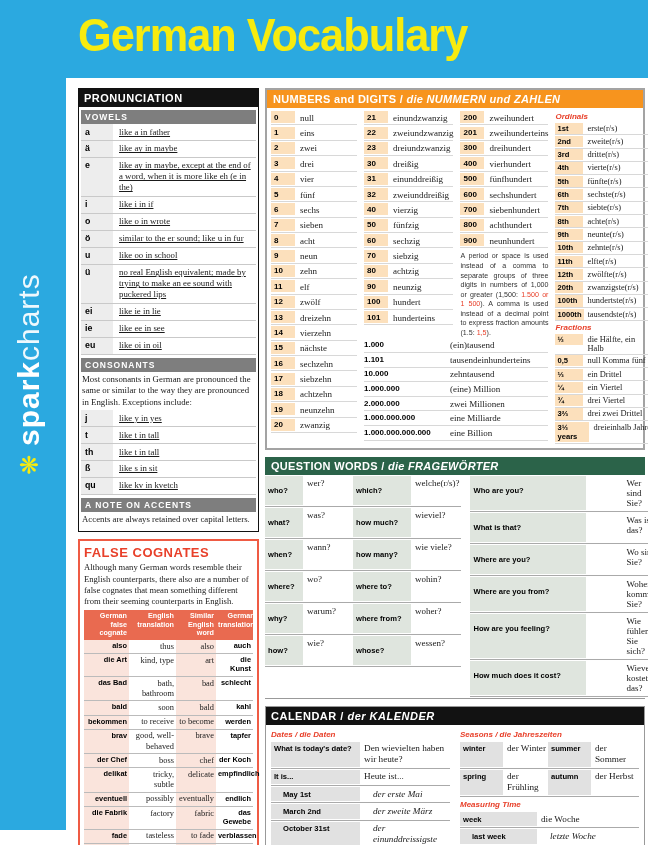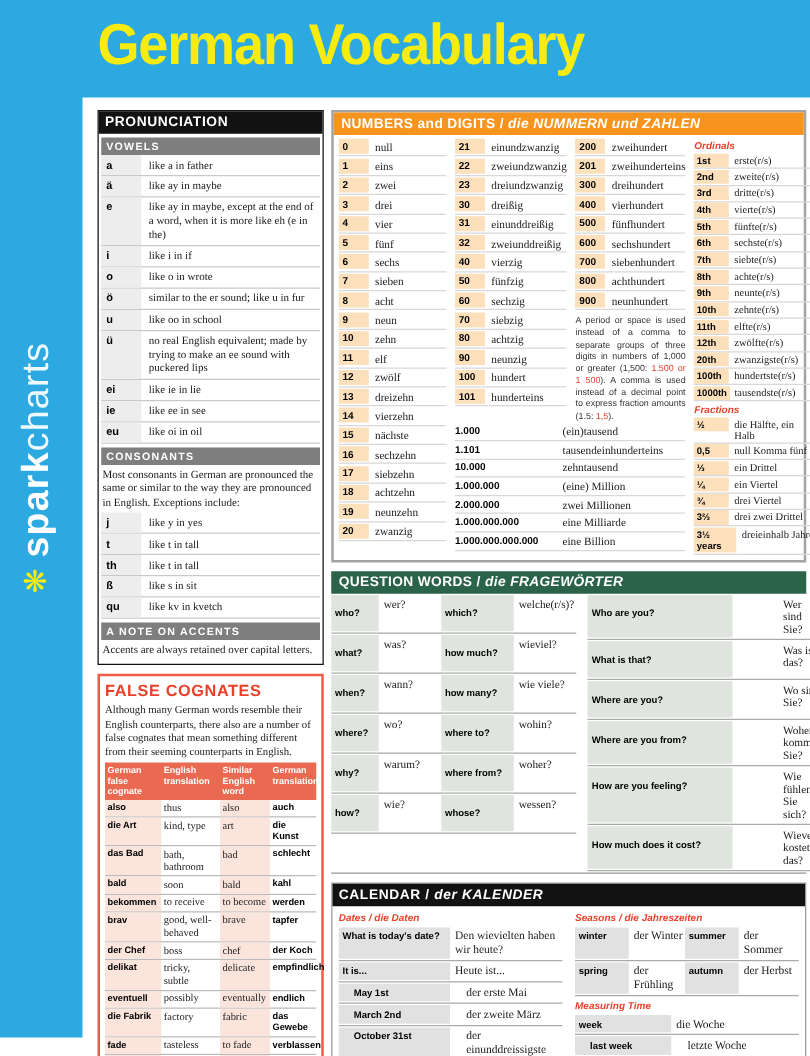--- a/index.html
+++ b/index.html
@@ -25,29 +25,29 @@
   .bar-gray{background:#7E7E7E;color:#fff;font-weight:bold;font-size:8.5px;padding:2px 4px;letter-spacing:1px;margin-top:3px;}
   .bar-orange{background:#F7941E;color:#fff;font-weight:bold;font-size:11px;padding:3px 6px;letter-spacing:.3px;}
   .bar-green{background:#2B6349;color:#fff;font-weight:bold;font-size:11px;padding:3px 6px;letter-spacing:.3px;}
   .bar-de{font-style:italic;font-weight:bold;}
 
   
   .pron-box{border:1px solid #111;background:#fff;}
   .pron-inner{padding:0 2px 4px 2px;}
   .p-row{display:flex;border-bottom:1px solid #c9c9c9;}
   .p-letter{width:24px;flex:0 0 24px;background:#ededed;font-weight:bold;font-size:8.8px;padding:2.5px 4px;}
-  .p-desc{flex:1;font-size:8.8px;padding:2.5px 2px 2.5px 6px;line-height:1.25;color:#1a1a1a;}
+  .p-desc{flex:1;font-size:8.8px;padding:2.5px 2px 2.5px 6px;line-height:1.25;color:#1a1a1a;text-decoration:underline;}
   .p-intro{margin:2px 1px;font-size:8.8px;line-height:1.3;color:#1a1a1a;}
 
   
   .fc-box{border:2px solid #EF5B44;background:#fff;margin-top:7px;padding:3px 4px 4px 4px;}
   .fc-title{color:#E8402A;font-weight:bold;font-size:13px;letter-spacing:.5px;margin:1px 0 2px 0;}
   .fc-intro{font-size:8.6px;line-height:1.3;color:#1a1a1a;margin:0 0 3px 0;}
   .fc-grid{width:100%;}
-  .fc-row{display:grid;grid-template-columns:45px 47px 40px 1fr;border-bottom:1px solid #bbb;}
+  .fc-row{display:grid;grid-template-columns:45px 47px 40px 1fr;border-bottom:1px solid #bbb;text-align:right;}
   .fc-head{background:#E96A50;border-bottom:none;}
   .fc-head span{color:#fff;font-weight:bold;font-size:7.2px;padding:2px 2px;line-height:1.2;}
   .fc-c1,.fc-c3{background:#FAE4DC;}
   .fc-c1,.fc-c4{font-weight:bold;font-size:7.4px;padding:2px 2px;line-height:1.2;}
   .fc-c2,.fc-c3{font-family:"Liberation Serif",serif;font-size:8.4px;padding:1.6px 2px;line-height:1.2;color:#1a1a1a;}
 
   
   .num-box{border:2px solid #a3a3a3;background:#fff;}
   .num-body{display:flex;padding:2px 4px 4px 4px;gap:7px;}
   .num-colA{flex:0 0 86px;}
@@ -83,21 +83,21 @@
   .cal-box{margin-top:7px;border:1px solid #999;}
   .cal-body{display:flex;gap:10px;padding:2px 5px 6px 5px;}
   .cal-left{flex:1 1 50%;}
   .cal-right{flex:1 1 50%;}
   .red-sub{color:#E8402A;font-weight:bold;font-style:italic;font-size:8px;margin:3px 0 2px 0;}
   .cal-row{display:grid;grid-template-columns:92px 1fr;border-bottom:1px solid #aaa;}
   .cal-row4{display:grid;grid-template-columns:46px 42px 46px 1fr;border-bottom:1px solid #aaa;}
   .cal-en{background:#E1E1E1;font-weight:bold;font-size:7.6px;padding:2.6px 3px;margin:1px 3px 1px 0;line-height:1.2;}
   .cal-de{font-family:"Liberation Serif",serif;font-size:9.2px;padding:2.6px 1px;color:#1a1a1a;line-height:1.2;}
   .cal-en.indent{padding-left:12px;background:#E1E1E1;}
-  .cal-de.indent2{padding-left:10px;}
+  .cal-de.indent2{padding-left:10px;font-style:italic;}
   .meas-row{grid-template-columns:80px 1fr;}
 </style>
 </head>
 <body>
 
 <div class="page">
 
   <div class="topbar">
     <span class="logo-ast">❋</span>
     <h1 class="main-title">German Vocabulary</h1>

